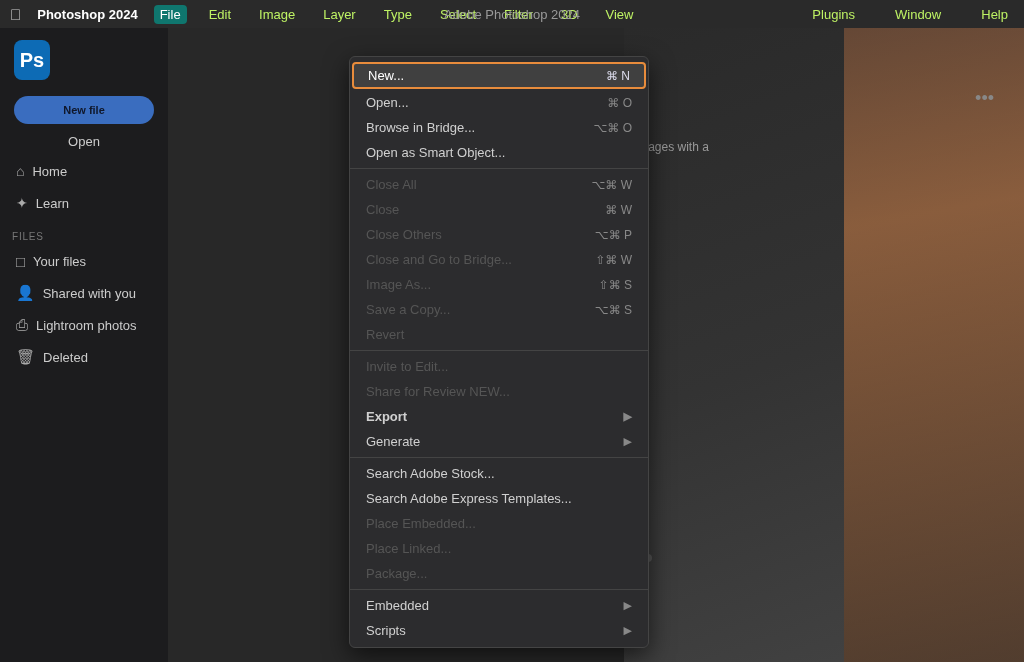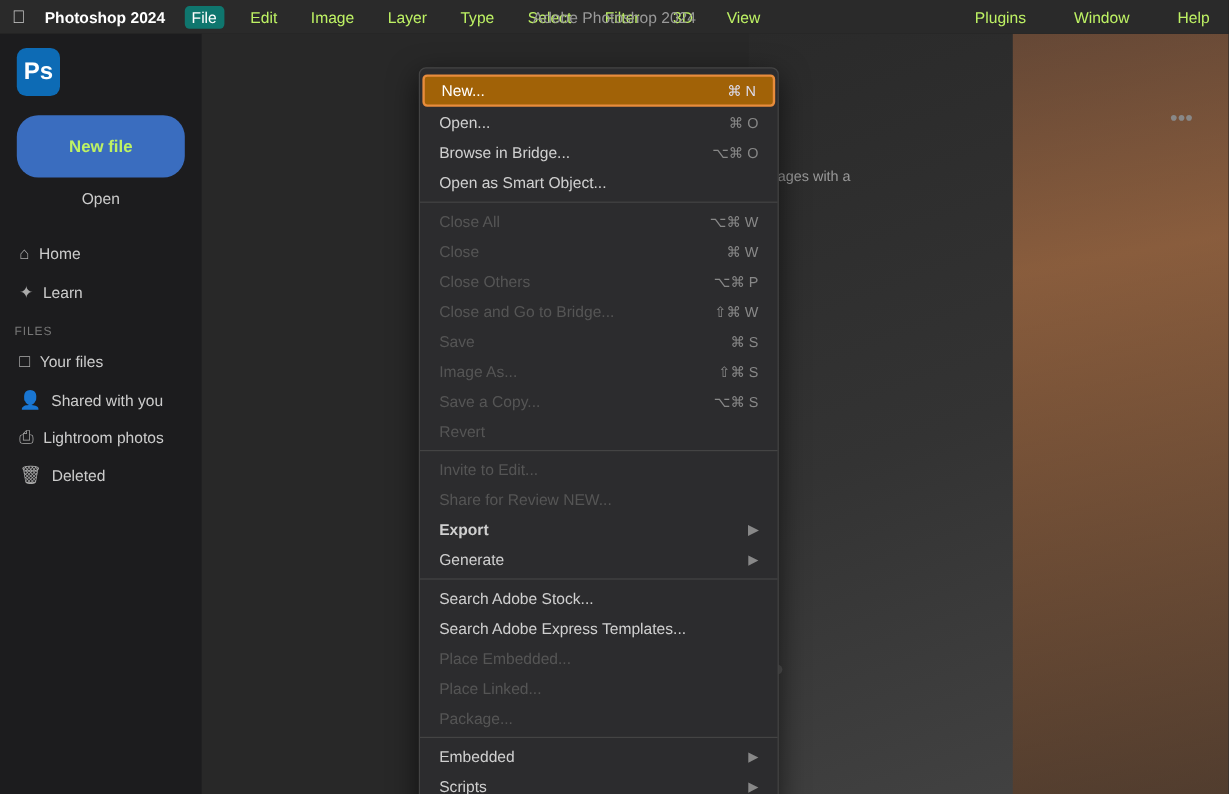--- a/index.html
+++ b/index.html
@@ -81,38 +81,38 @@
       display: flex;
       align-items: center;
       justify-content: center;
       font-size: 20px;
       font-weight: 900;
       color: #fff;
       margin: 0 14px 16px 14px;
     }
     .sidebar-btn-new {
       background: #3a6dbf;
-      color: #bef264;
+      color: #0f172a;
       border: none;
       border-radius: 18px;
-      padding: 18px 18px;
-      font-size: 14px;
+      padding: 8px 18px;
+      font-size: 11px;
       font-weight: 600;
       cursor: pointer;
       margin: 0 14px 4px 14px;
       text-align: center;
     }
     .sidebar-btn-open {
       background: transparent;
       color: #ccc;
       border: none;
       padding: 6px 18px;
       font-size: 13px;
       cursor: pointer;
-      margin: 0 14px 16px 14px;
+      margin: 0 14px 0 14px;
       text-align: center;
     }
     .sidebar-nav-item {
       display: flex;
       align-items: center;
       gap: 8px;
       padding: 8px 16px;
       color: #ccc;
       cursor: pointer;
       font-size: 13px;
@@ -160,21 +160,21 @@
     .menu-item {
       display: flex;
       justify-content: space-between;
       align-items: center;
       padding: 5px 16px;
       color: #d0d0d0;
       cursor: pointer;
       font-size: 13px;
     }
     .menu-item.highlighted {
-      background: #a16207;
+      background: #404040;
       color: #fff;
       border: 2px solid #e88c3c;
       border-radius: 4px;
       margin: 1px 2px;
       padding: 4px 14px;
       gap: 24px;
     }
     .menu-item.disabled { color: #555; cursor: default; }
     .menu-item .shortcut { color: #888; font-size: 12px; }
     .menu-item.highlighted .shortcut { color: #dde; }
@@ -370,24 +370,20 @@
       </div>
       <div class="menu-item disabled">
         <span>Close Others</span>
         <span class="shortcut">⌥⌘ P</span>
       </div>
       <div class="menu-item disabled">
         <span>Close and Go to Bridge...</span>
         <span class="shortcut">⇧⌘ W</span>
       </div>
       <div class="menu-item disabled">
-        <span>Save</span>
-        <span class="shortcut">⌘ S</span>
-      </div>
-      <div class="menu-item disabled">
         <span>Image As...</span>
         <span class="shortcut">⇧⌘ S</span>
       </div>
       <div class="menu-item disabled">
         <span>Save a Copy...</span>
         <span class="shortcut">⌥⌘ S</span>
       </div>
       <div class="menu-item disabled">
         <span>Revert</span>
       </div>

